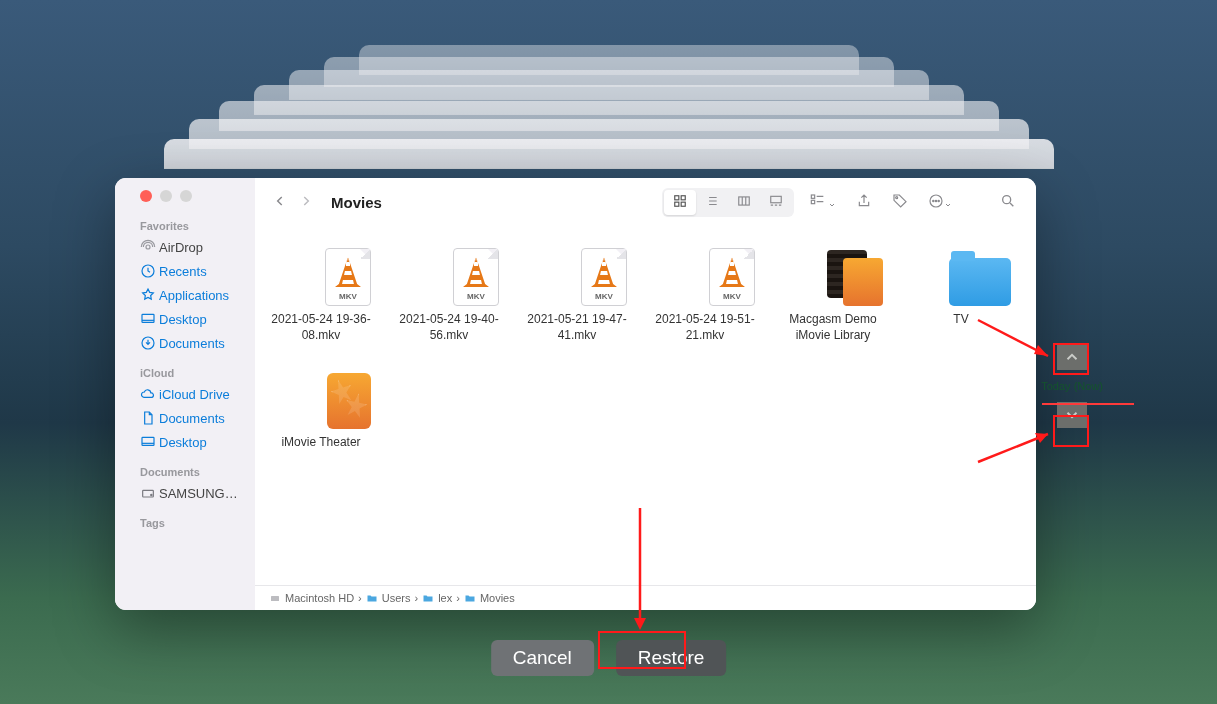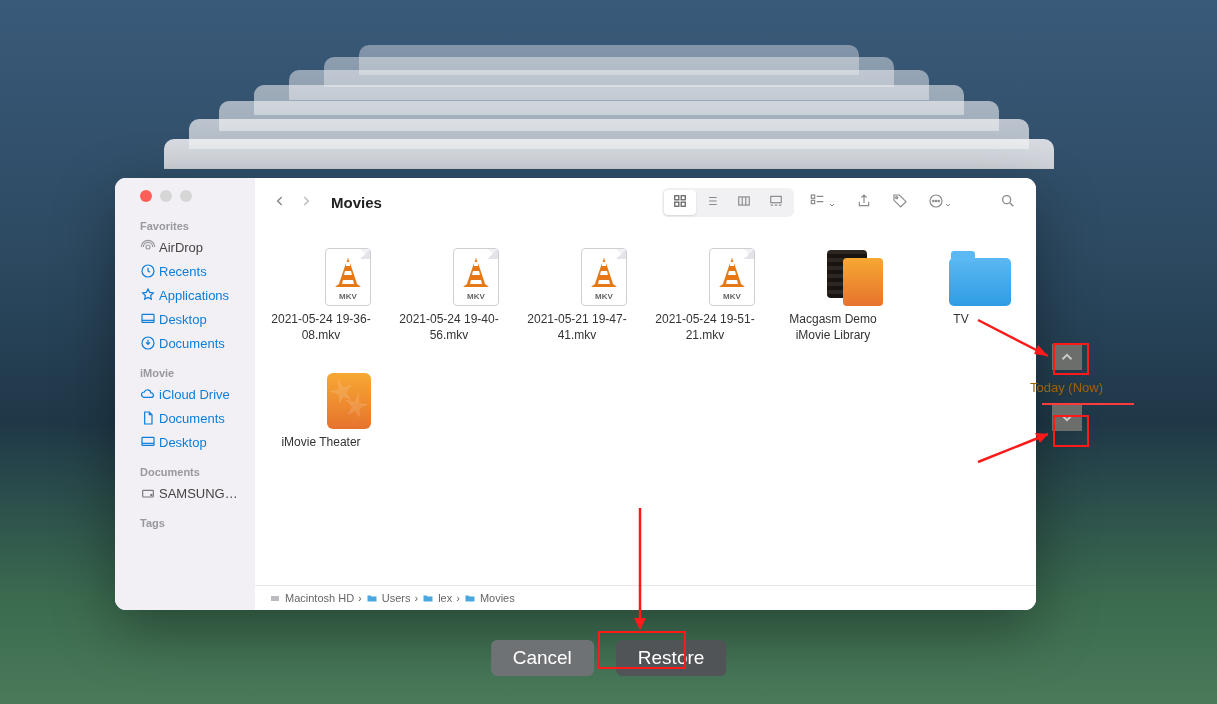--- a/index.html
+++ b/index.html
@@ -122,21 +122,21 @@
 
 .bottombtns{position:absolute;left:50%;transform:translateX(-50%);top:640px;display:flex;gap:22px}
 .btn{padding:7px 22px;border-radius:6px;font-size:19px;border:none;cursor:pointer;color:#fff}
 .btn.cancel{background:#6f7275}
 .btn.restore{background:#505456}
 
 
 .timenav{position:absolute;right:114px;top:344px;display:flex;flex-direction:column;align-items:center;gap:10px}
 .navbtn{width:30px;height:26px;background:#6c6e6b;border:none;display:flex;align-items:center;justify-content:center;cursor:pointer}
 .navbtn svg{width:18px;height:18px;stroke:#caccc8;stroke-width:2.5;fill:none}
-.timelabel{color:#a16207;font-size:13px;white-space:nowrap}
+.timelabel{color:#14532d;font-size:11px;white-space:nowrap}
 
 
 .redbox{position:absolute;border:2.5px solid #ff1a1a;pointer-events:none}
 .redarrow{position:absolute;pointer-events:none}
 .redline{position:absolute;background:#ff3a3a;height:2px;pointer-events:none}
 </style>
 </head>
 <body>
 
 <div class="stack">
@@ -187,21 +187,21 @@
     </div>
     <div class="sb-item active">
       <svg viewBox="0 0 24 24" fill="none" stroke="#0b7dda" stroke-width="1.8">
           <circle cx="12" cy="12" r="9"></circle>
           <path d="M12 7v7m-3-3 3 3 3-3"></path>
         </svg>
       <span>Documents</span>
     </div>
 
     <div class="sb-sp"></div>
-    <div class="sb-head">iMovie</div>
+    <div class="sb-head">iCloud</div>
     <div class="sb-item active">
       <svg viewBox="0 0 24 24" fill="none" stroke="#0b7dda" stroke-width="1.8">
           <path d="M6 17a4 4 0 0 1 .5-8 5 5 0 0 1 9.7 1.3A3.5 3.5 0 0 1 18 17z"></path>
         </svg>
       <span>iCloud Drive</span>
     </div>
     <div class="sb-item active">
       <svg viewBox="0 0 24 24" fill="none" stroke="#0b7dda" stroke-width="1.8">
           <path d="M7 3h7l4 4v14H7z"></path>
           <path d="M14 3v4h4"></path>

